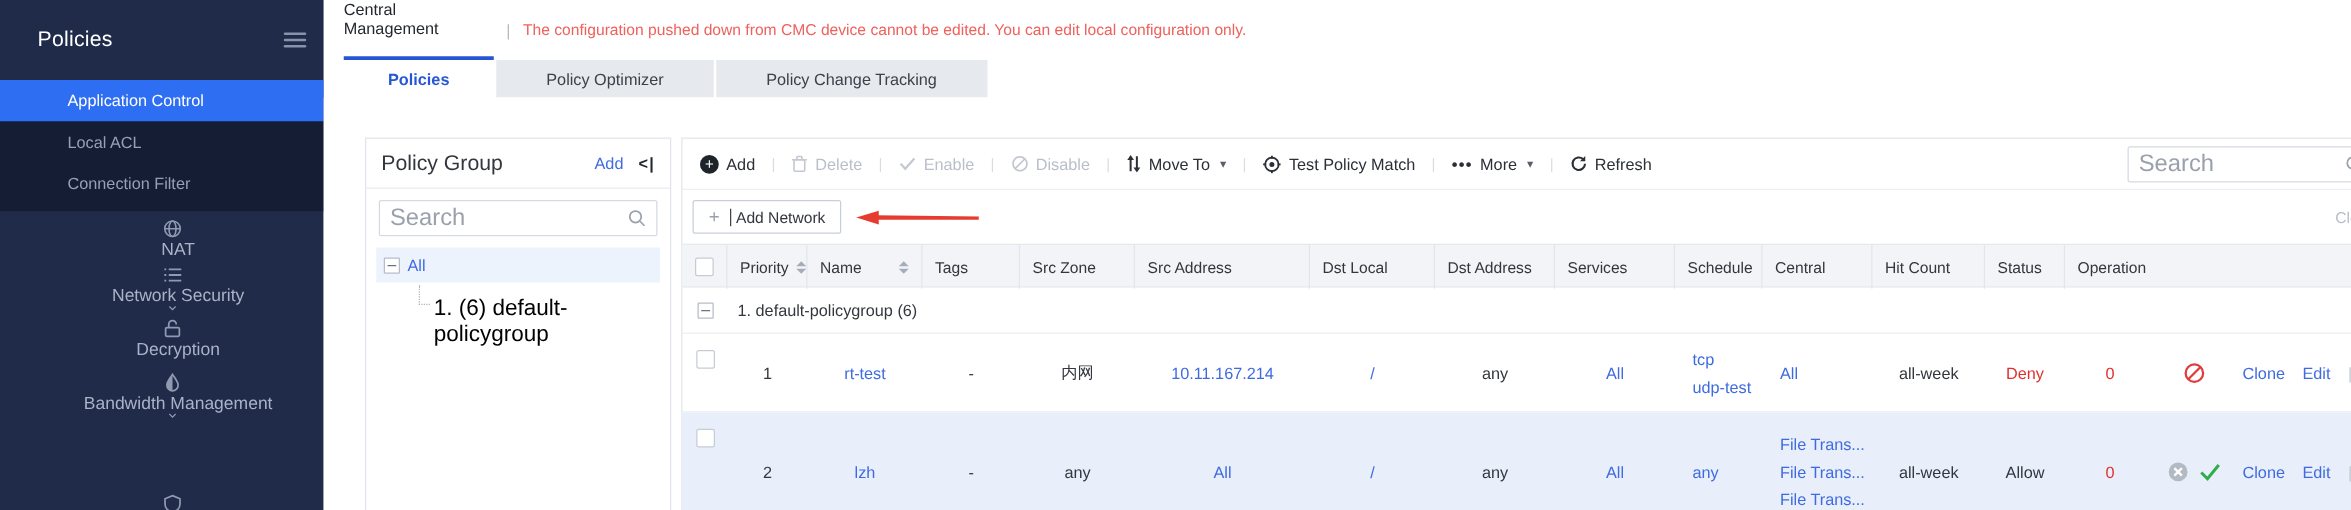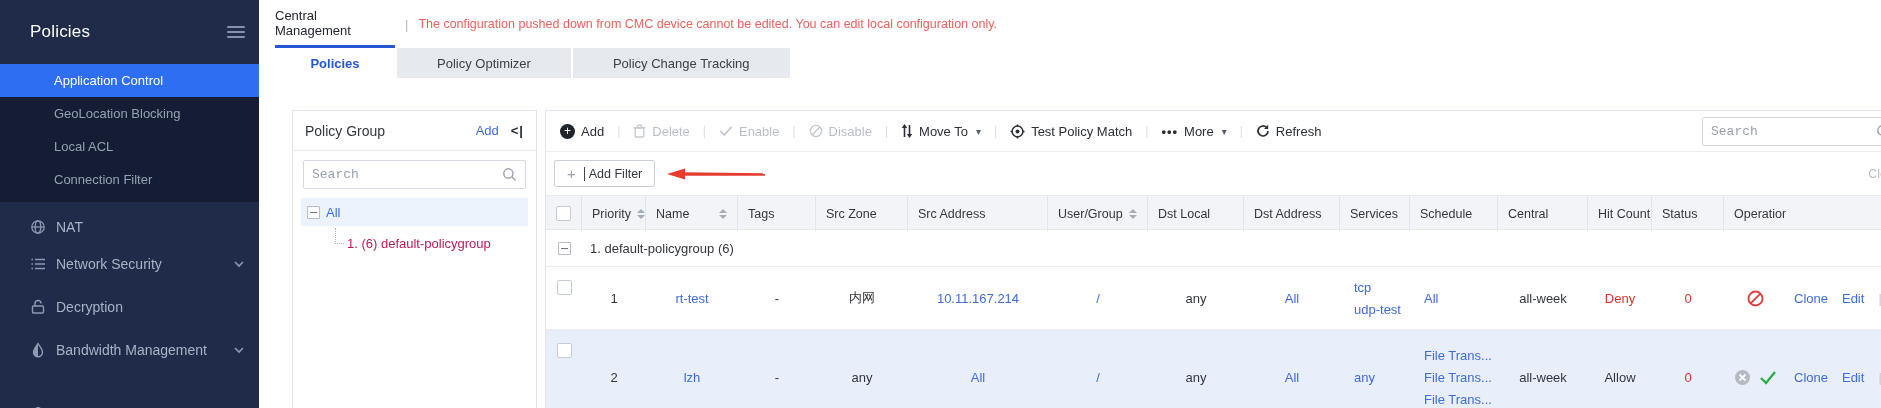--- a/index.html
+++ b/index.html
@@ -10,62 +10,62 @@
   
   .sidebar { position:absolute; left:0; top:0; width:259px; height:408px; background:#1f2b49; }
   .sb-top { height:64px; display:flex; align-items:center; justify-content:space-between; padding:0 14px 0 30px; }
   .sb-title { color:#ffffff; font-size:17px; letter-spacing:.2px; }
   .hamburger { width:18px; height:12px; position:relative; cursor:pointer; }
   .hamburger i { position:absolute; left:0; right:0; height:2px; background:#8792ab; border-radius:1px; }
   .hamburger i:nth-child(1){top:0} .hamburger i:nth-child(2){top:5px} .hamburger i:nth-child(3){top:10px}
   .sb-group { background:#141d33; padding-bottom:6px; }
   .sb-item { height:37px; display:flex; align-items:center; padding:0 14px 0 30px; color:#c7cedd; font-size:14px; cursor:pointer; }
   .sb-item .lbl { flex:1; margin-left:10px; }
-  .sb-item.lvl1 { color:#a9b2c6; }
+  .sb-item.lvl1 { color:#a9b2c6;flex-direction:column; }
   .sb-sub { height:33px; display:flex; align-items:center; padding-left:54px; color:#96a0b5; font-size:13px; cursor:pointer; }
   .sb-sub.active { background:#2e6ef2; color:#ffffff; }
   .sb-spacer { height:6px; }
   .sb-icon { width:16px; height:16px; display:inline-flex; }
   .chev { width:12px; height:8px; }
   .sb-partial { position:absolute; left:0; bottom:-22px; width:259px; }
 
   
   .main { position:absolute; left:259px; top:0; right:0; bottom:0; background:#fff; }
   .topbar { height:48px; display:flex; align-items:stretch; }
-  .cm-tab { margin-left:16px; width:120px; display:flex; align-items:center; justify-content:center;
+  .cm-tab { margin-left:16px; width:120px; display:flex; justify-content:center;
     font-size:13px; color:#23272e; border-bottom:3px solid #2456d6; }
   .top-div { color:#b4bac4; font-size:13px; display:flex; align-items:center; margin:0 10px; }
   .warning { display:flex; align-items:center; color:#ee615c; font-size:12.5px; }
 
   .tabsrow { height:30px; display:flex; padding-left:16px; }
   .tab { height:30px; display:flex; align-items:center; justify-content:center; font-size:13px;
     margin-right:2px; cursor:pointer; }
   .tab.active { width:120px; background:#fff; color:#2456d6; font-weight:bold; }
   .tab.inactive { background:#e6e9ee; color:#3c414a; padding:0 40px; }
 
   .content { position:absolute; left:0; right:0; top:78px; bottom:0; background:#fff; }
 
   
   .pg-panel { position:absolute; left:33px; top:32px; width:245px; height:500px;
     background:#fff; border:1px solid #e1e5eb; }
   .pg-head { height:40px; display:flex; align-items:center; padding:0 12px; border-bottom:1px solid #e8ebf0; }
-  .pg-title { flex:1; font-size:14px; color:#33373d; }
+  .pg-title { flex:1; font-size:17px; color:#33373d; }
   .pg-add { color:#3f6be0; font-size:13px; cursor:pointer; }
   .pg-collapse { margin-left:12px; color:#23272e; font-size:13px; font-weight:bold; cursor:pointer; letter-spacing:1px; }
   .pg-search { margin:9px 10px; height:29px; border:1px solid #d5dae2; border-radius:2px;
     display:flex; align-items:center; padding:0 8px; }
-  .pg-search input, .tb-search input { border:0; outline:0; flex:1; font-size:13px; color:#333;
-    font-family:Liberation Mono, monospace; background:transparent; min-width:0; }
+  .pg-search input, .tb-search input { border:0; outline:0; flex:1; font-size:19px; color:#333;
+    font-family:Liberation Sans, sans-serif; background:transparent; min-width:0; }
   .pg-search input::placeholder, .tb-search input::placeholder { color:#9aa1ad; }
   .tree-root { margin:4px 8px 0; height:28px; background:#edf3fc; display:flex; align-items:center; padding-left:6px; }
   .expander { width:13px; height:13px; border:1px solid #b6bdc9; background:#fff; border-radius:1px;
     display:inline-flex; align-items:center; justify-content:center; flex:none; cursor:pointer; }
   .expander::after { content:""; width:7px; height:1px; background:#6b7280; }
   .tree-root .lbl { color:#3f6be0; font-size:13px; margin-left:6px; }
-  .tree-child { position:relative; margin-left:42px; margin-top:10px; font-size:13px; color:#be185d; padding-left:12px; cursor:pointer; }
+  .tree-child { position:relative; margin-left:42px; margin-top:10px; font-size:18px; color:#000000; padding-left:12px; cursor:pointer; }
   .tree-child::before { content:""; position:absolute; left:0; top:-8px; width:8px; height:15px;
     border-left:1px dotted #aeb6c2; border-bottom:1px dotted #aeb6c2; }
 
   
   .main-panel { position:absolute; left:286px; top:32px; width:1362px; height:500px;
     background:#fff; border:1px solid #e1e5eb; }
   .toolbar { height:41px; display:flex; align-items:center; padding-left:14px; border-bottom:1px solid #eceef2; position:relative; }
   .tb-btn { display:flex; align-items:center; gap:6px; font-size:13px; color:#2b2f36; cursor:pointer; white-space:nowrap; }
   .tb-btn.disabled { color:#b9bfc9; cursor:default; }
   .tb-sep { color:#d9dde3; margin:0 13px; font-size:12px; }
@@ -125,23 +125,20 @@
         <i></i>
         <i></i>
       </span>
   </div>
 
   <div class="sb-group">
     <div class="sb-sub active">
       <span>Application Control</span>
     </div>
     <div class="sb-sub">
-      <span>GeoLocation Blocking</span>
-    </div>
-    <div class="sb-sub">
       <span>Local ACL</span>
     </div>
     <div class="sb-sub">
       <span>Connection Filter</span>
     </div>
   </div>
 
   <div class="sb-spacer"></div>
   <div class="sb-item lvl1">
     <span class="sb-icon">
@@ -334,21 +331,21 @@
             <circle cx="6.4" cy="6.4" r="4.6" fill="none" stroke="#9aa1ad" stroke-width="1.4"></circle>
             <line x1="10" y1="10" x2="13.6" y2="13.6" stroke="#9aa1ad" stroke-width="1.4"></line>
             </svg>
         </div>
       </div>
 
       <div class="filter-row">
         <div class="add-filter">
           <span class="plus">+</span>
           <span class="cursor-bar"></span>
-          <span class="lbl">Add Filter</span>
+          <span class="lbl">Add Network</span>
         </div>
         <svg class="red-arrow" width="104" height="16" viewBox="0 0 104 16">
           <polygon points="2,8 20,2.5 20,13.5" fill="#e63c30"></polygon>
           <polygon points="18,6.2 100,7.2 100,9.8 18,9.8" fill="#e63c30"></polygon>
         </svg>
         <span class="clear-link">Clear</span>
       </div>
 
       <div class="grid thead">
         <div class="th cbcell" style="padding-left:0;">
@@ -370,27 +367,20 @@
         </div>
         <div class="th">
             <span>Tags</span>
           </div>
         <div class="th">
             <span>Src Zone</span>
           </div>
         <div class="th">
             <span>Src Address</span>
           </div>
-        <div class="th">
-          <span>User/Group</span>
-          <span class="sort">
-              <i class="up"></i>
-              <i class="dn"></i>
-            </span>
-        </div>
         <div class="th">
             <span>Dst Local</span>
           </div>
         <div class="th">
             <span>Dst Address</span>
           </div>
         <div class="th">
             <span>Services</span>
           </div>
         <div class="th">

